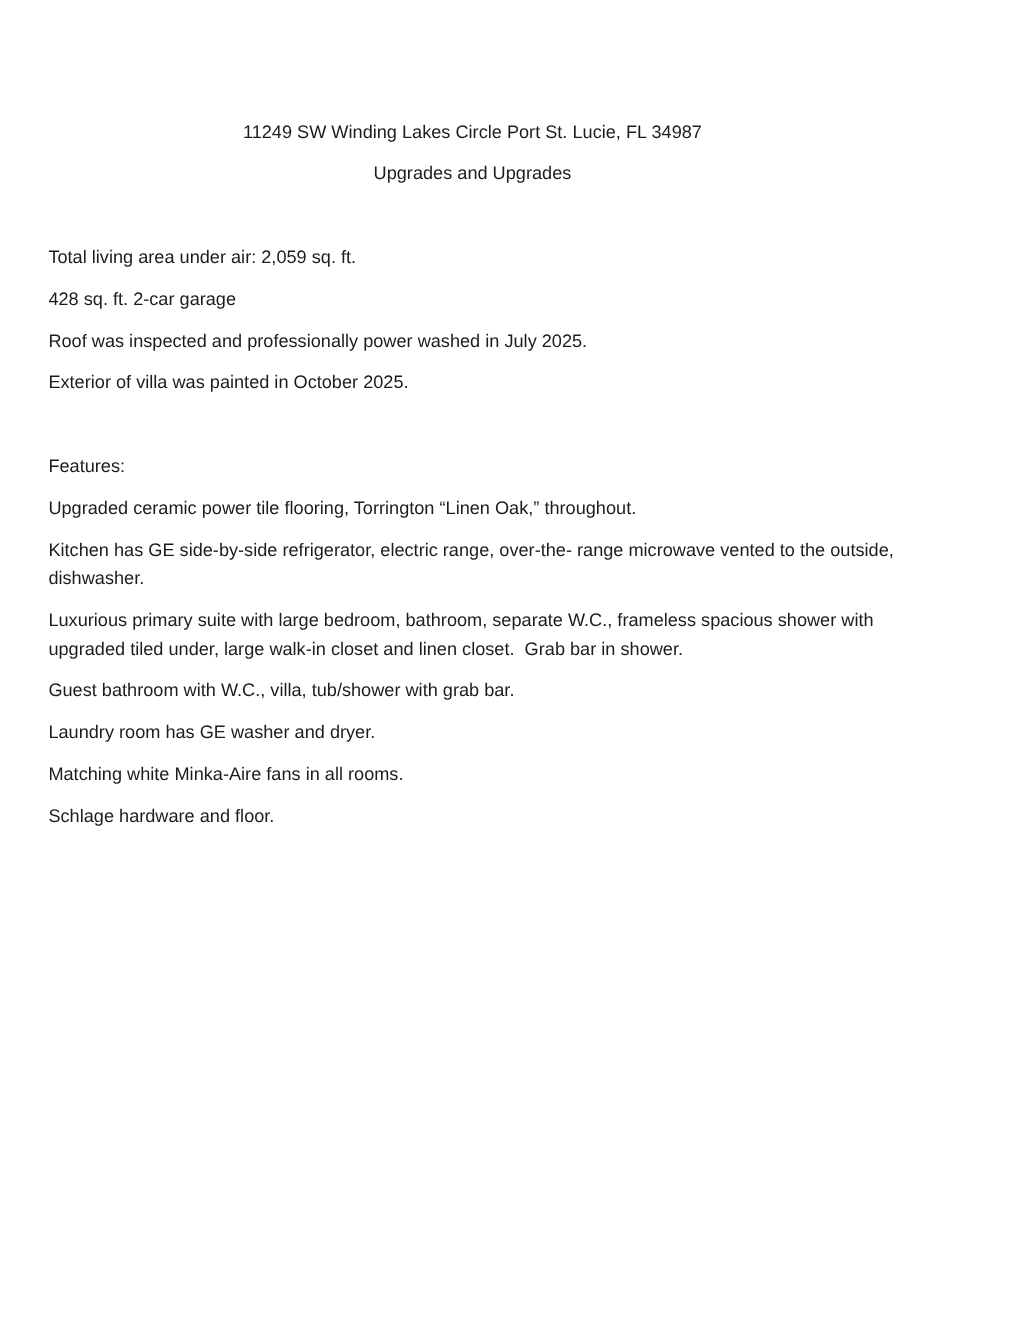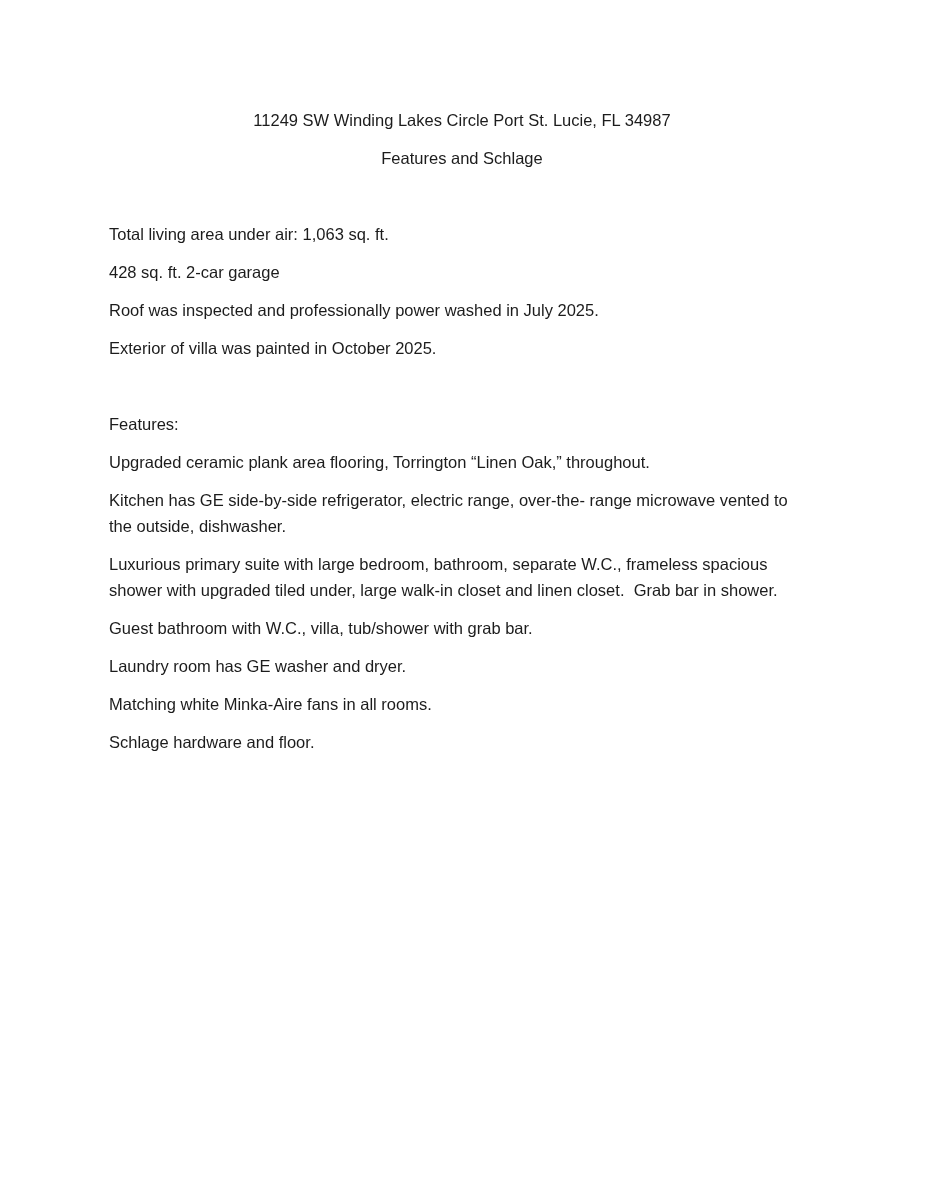--- a/index.html
+++ b/index.html
@@ -10,21 +10,21 @@
   .page {
     position: relative;
     width: 927px;
     height: 1200px;
     margin: 0;
     background: #ffffff;
     font-family: "Liberation Sans", "DejaVu Sans", sans-serif;
     font-size: 16.5px;
     color: #1c1c1c;
     box-sizing: border-box;
-    padding: 107px 112px 0 109px;
+    padding: 107px 112px 0 44px;
     overflow: hidden;
   }
   .page p {
     margin: 0 0 12px 0;
     line-height: 26px;
     font-weight: 400;
     white-space: pre-wrap;
   }
   .centered {
     text-align: center;
@@ -32,34 +32,34 @@
   .spacer {
     height: 38px;
   }
 </style>
 </head>
 <body>
 
 <div class="page">
 
   <p class="centered">11249 SW Winding Lakes Circle Port St. Lucie, FL 34987</p>
-  <p class="centered">Features and Schlage</p>
+  <p class="centered">Upgrades and Upgrades</p>
 
   <div class="spacer"></div>
 
-  <p>Total living area under air: 1,063 sq. ft.</p>
+  <p>Total living area under air: 2,059 sq. ft.</p>
   <p>428 sq. ft. 2-car garage</p>
   <p>Roof was inspected and professionally power washed in July 2025.</p>
   <p>Exterior of villa was painted in October 2025.</p>
 
   <div class="spacer"></div>
 
   <p>Features:</p>
 
-  <p>Upgraded ceramic plank area flooring, Torrington “Linen Oak,” throughout.</p>
+  <p>Upgraded ceramic power tile flooring, Torrington “Linen Oak,” throughout.</p>
   <p>Kitchen has GE side-by-side refrigerator, electric range, over-the- range microwave vented to the outside, dishwasher.</p>
   <p>Luxurious primary suite with large bedroom, bathroom, separate W.C., frameless spacious shower with upgraded tiled under, large walk-in closet and linen closet.  Grab bar in shower.</p>
   <p>Guest bathroom with W.C., villa, tub/shower with grab bar.</p>
   <p>Laundry room has GE washer and dryer.</p>
   <p>Matching white Minka-Aire fans in all rooms.</p>
   <p>Schlage hardware and floor.</p>
 
 </div>
 
 </body></html>

